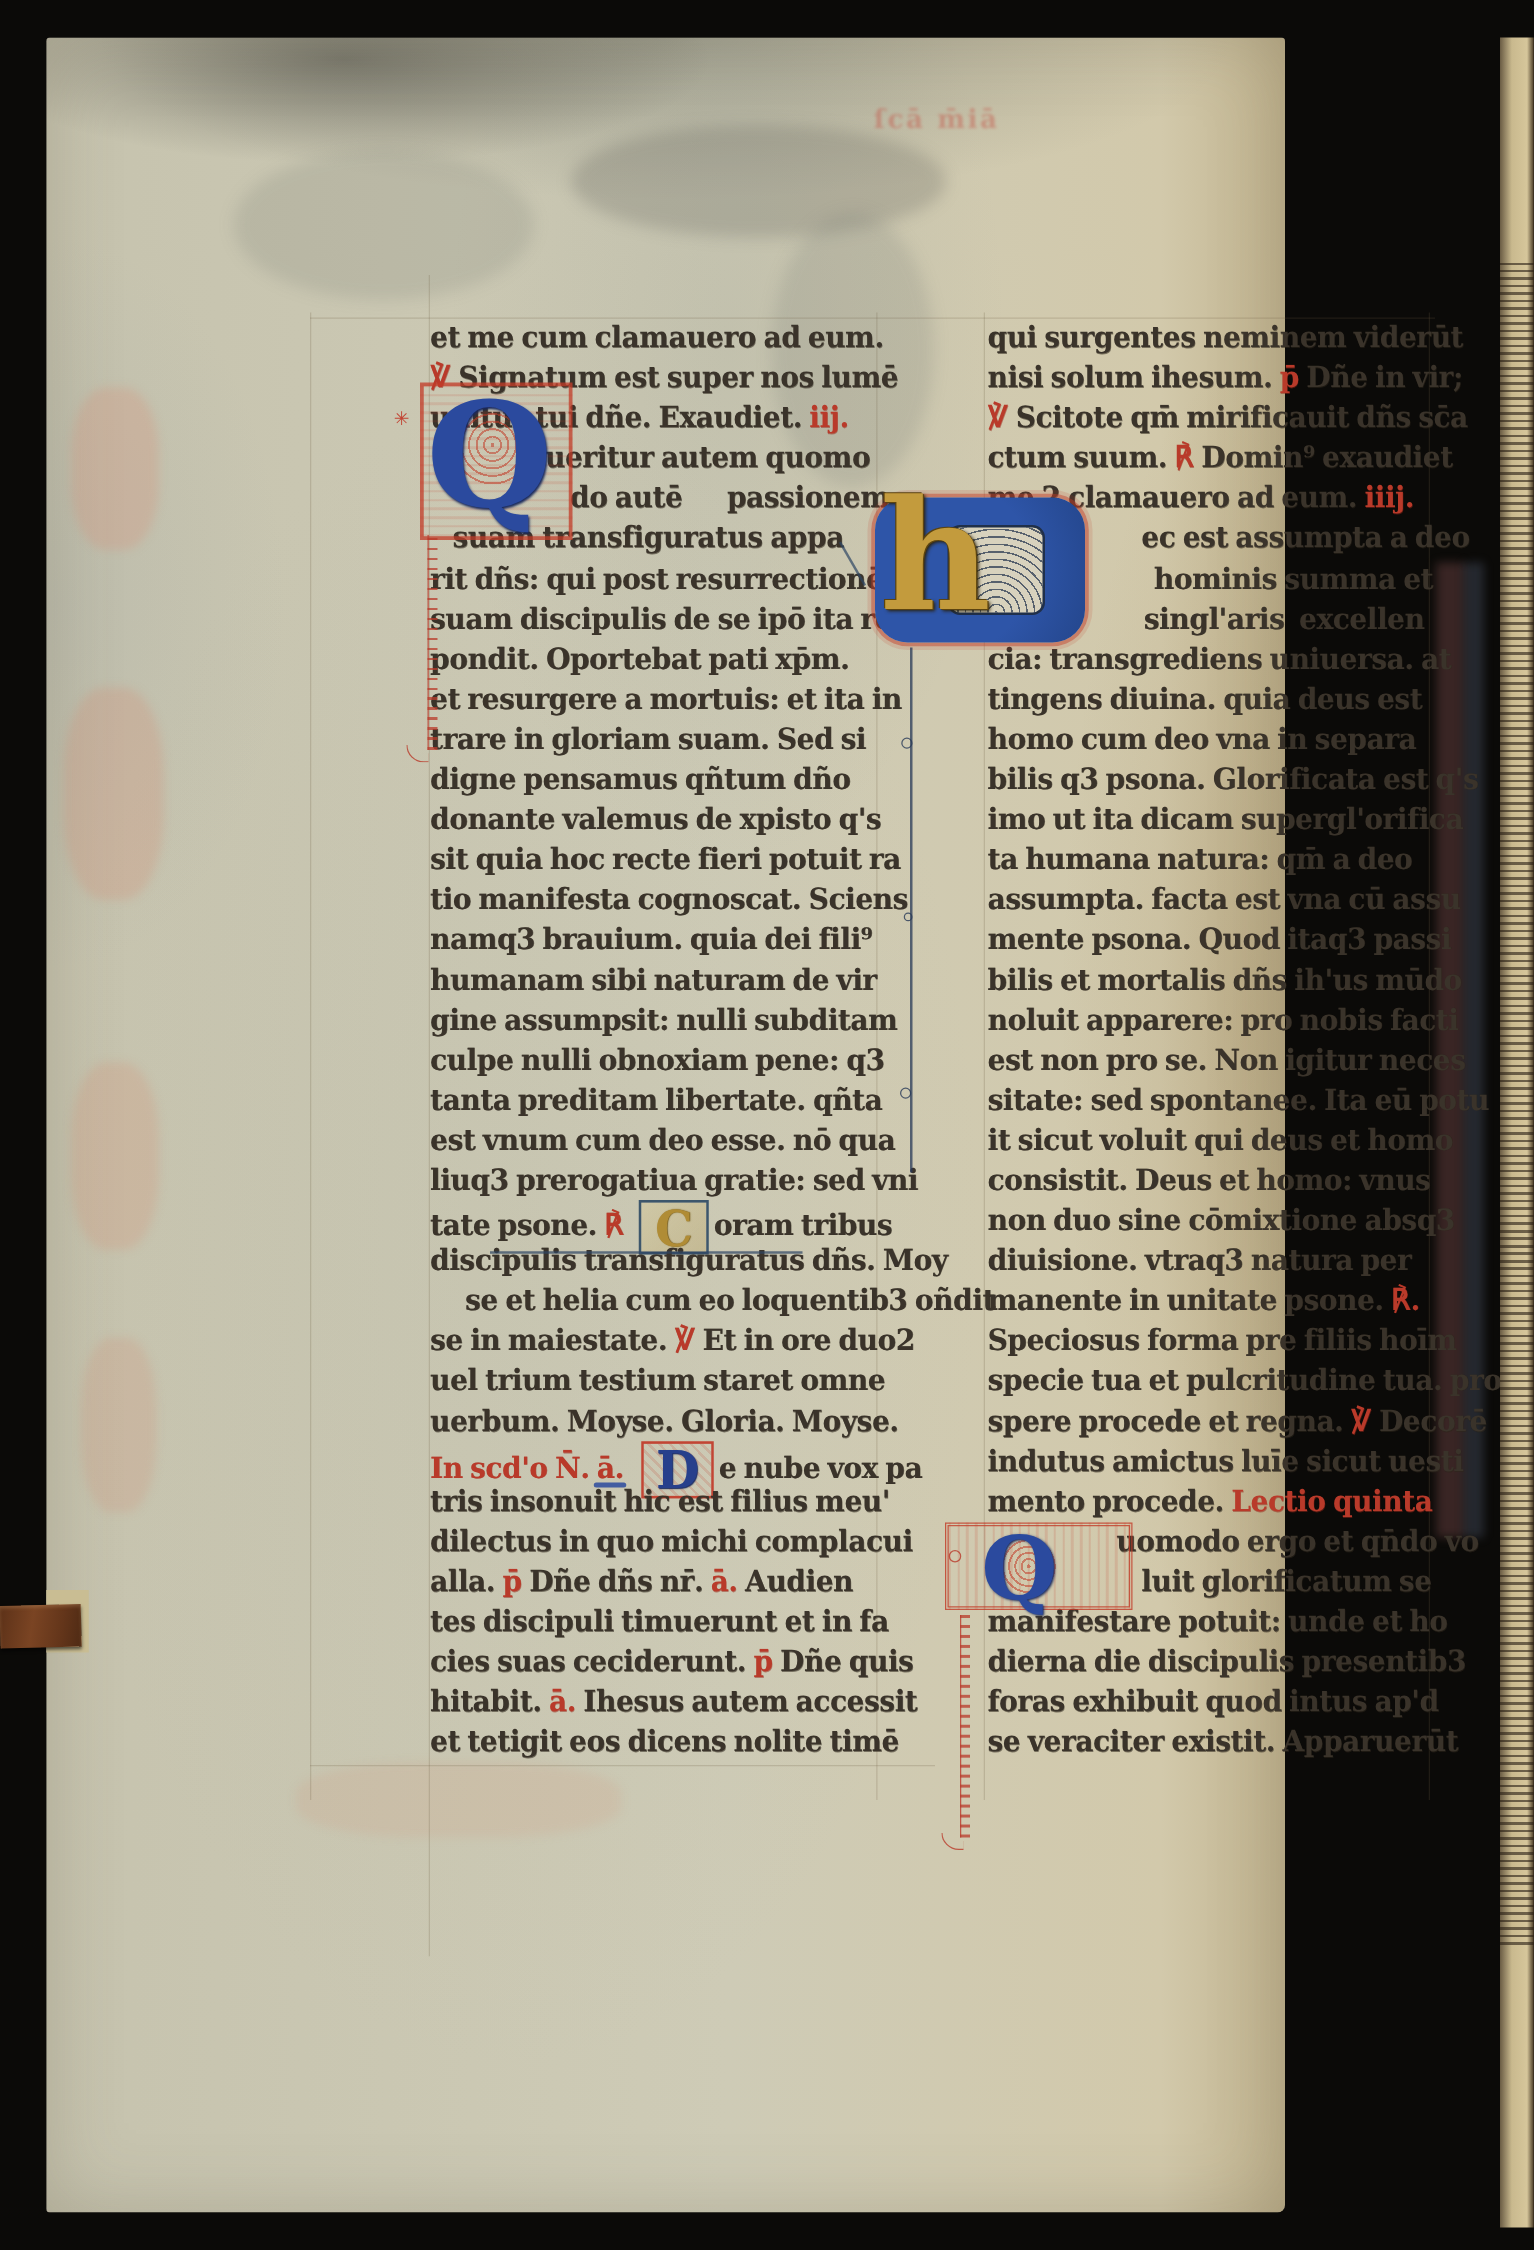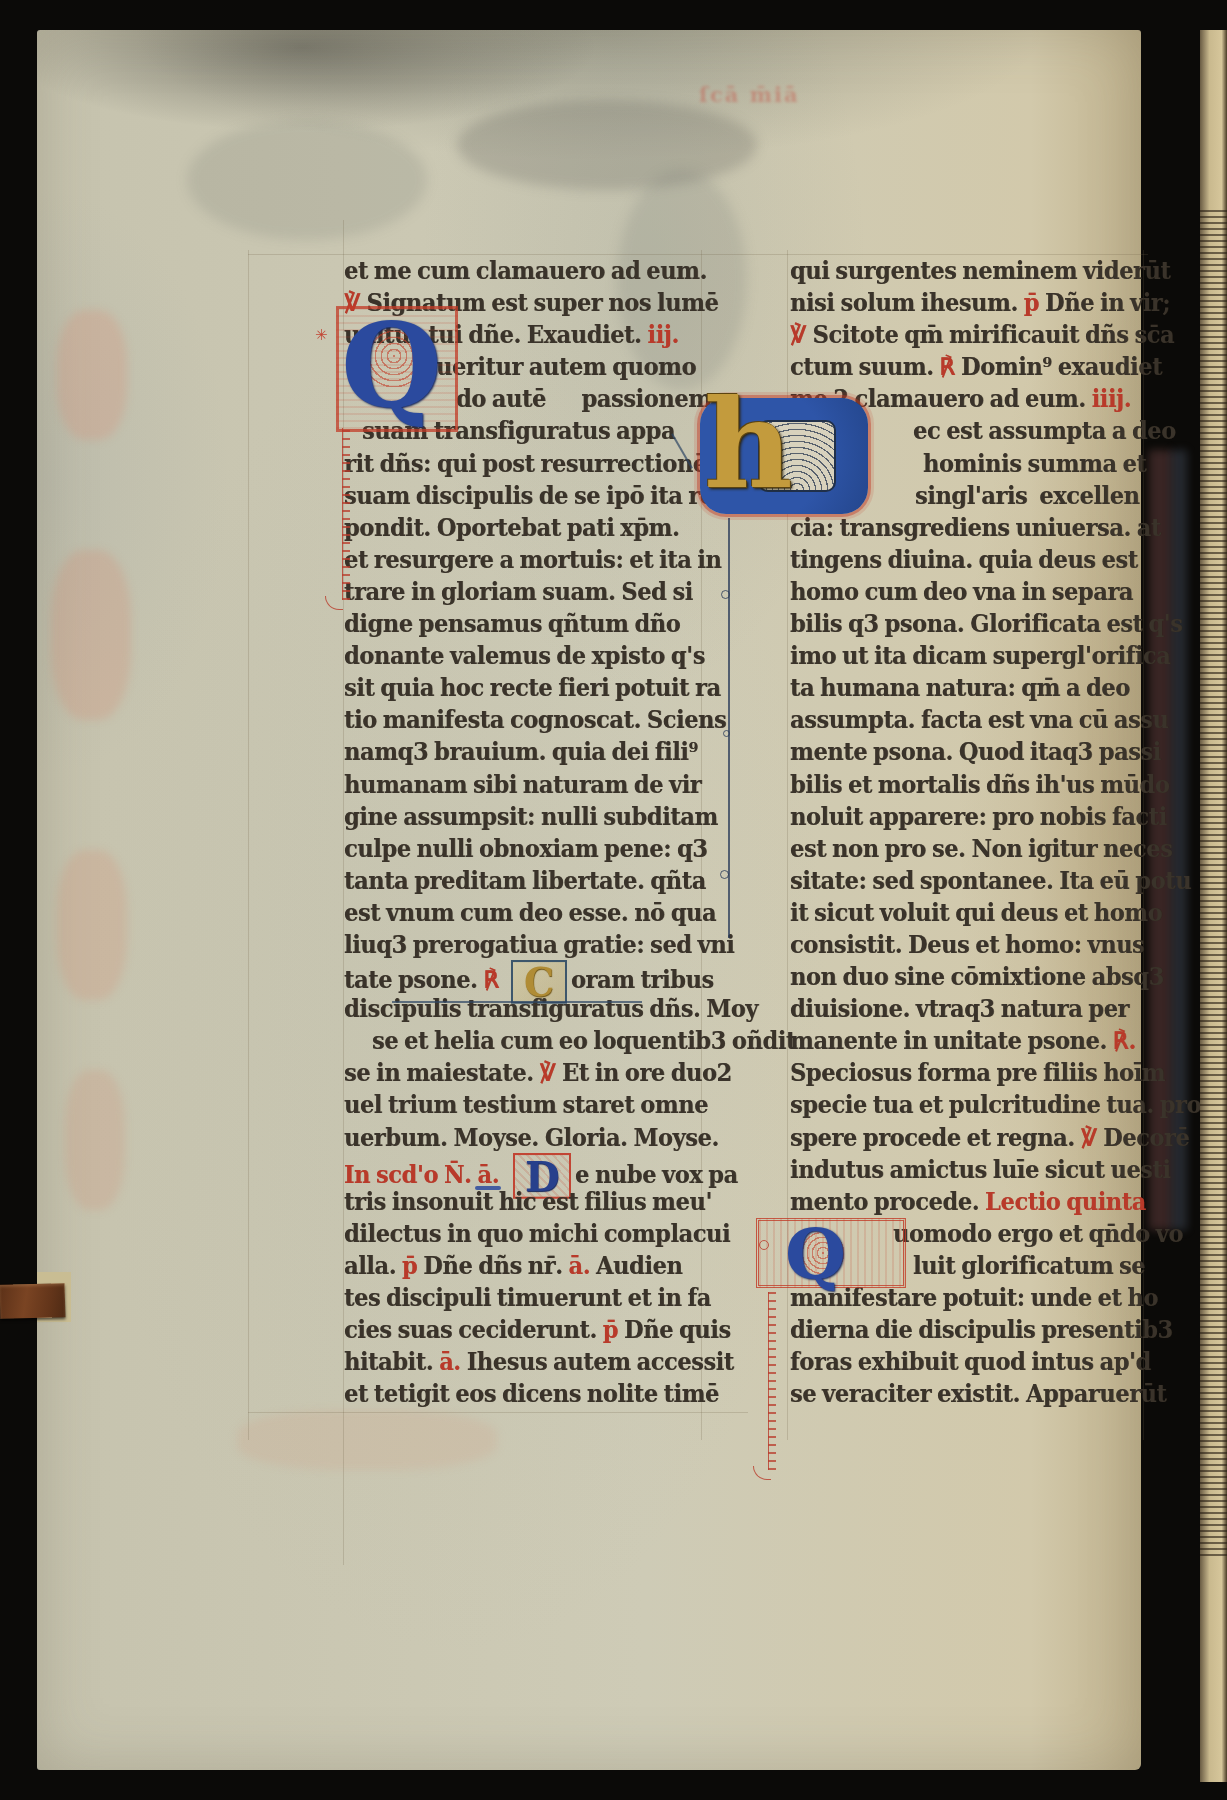--- a/index.html
+++ b/index.html
@@ -1,20 +1,20 @@
 <!DOCTYPE html>
 <html><head>
 <meta charset="utf-8">
 <style>
   html,body{margin:0;padding:0;background:#0b0a08;width:1227px;height:1800px;overflow:hidden;}
   *{box-sizing:border-box;}
   #stage{position:absolute;left:0;top:0;width:1227px;height:1800px;background:#0b0a08;
          font-family:"DejaVu Serif","DejaVu Sans",serif;}
   
-  #page{position:absolute;left:37px;top:30px;width:1104px;height:1740px;
+  #page{position:absolute;left:37px;top:30px;width:991px;height:1740px;
     background:
       radial-gradient(420px 120px at 24% 1%, rgba(35,35,32,.42), transparent 70%),
       radial-gradient(700px 200px at 50% 0%, rgba(70,74,66,.30), transparent 65%),
       radial-gradient(260px 420px at 1% 26%, rgba(140,152,160,.16), transparent 70%),
       radial-gradient(320px 600px at 55% 14%, rgba(120,128,118,.14), transparent 70%),
       radial-gradient(500px 900px at 38% 55%, rgba(168,172,156,.12), transparent 75%),
       radial-gradient(200px 700px at 97% 45%, rgba(150,125,80,.20), transparent 75%),
       linear-gradient(to right,#c6c3ae 0%,#cecbb6 55%,#d2c9ab 90%,#c0b28d 100%);
     border-radius:3px 3px 6px 3px;
     box-shadow:inset 0 0 60px rgba(90,85,65,.25);}

